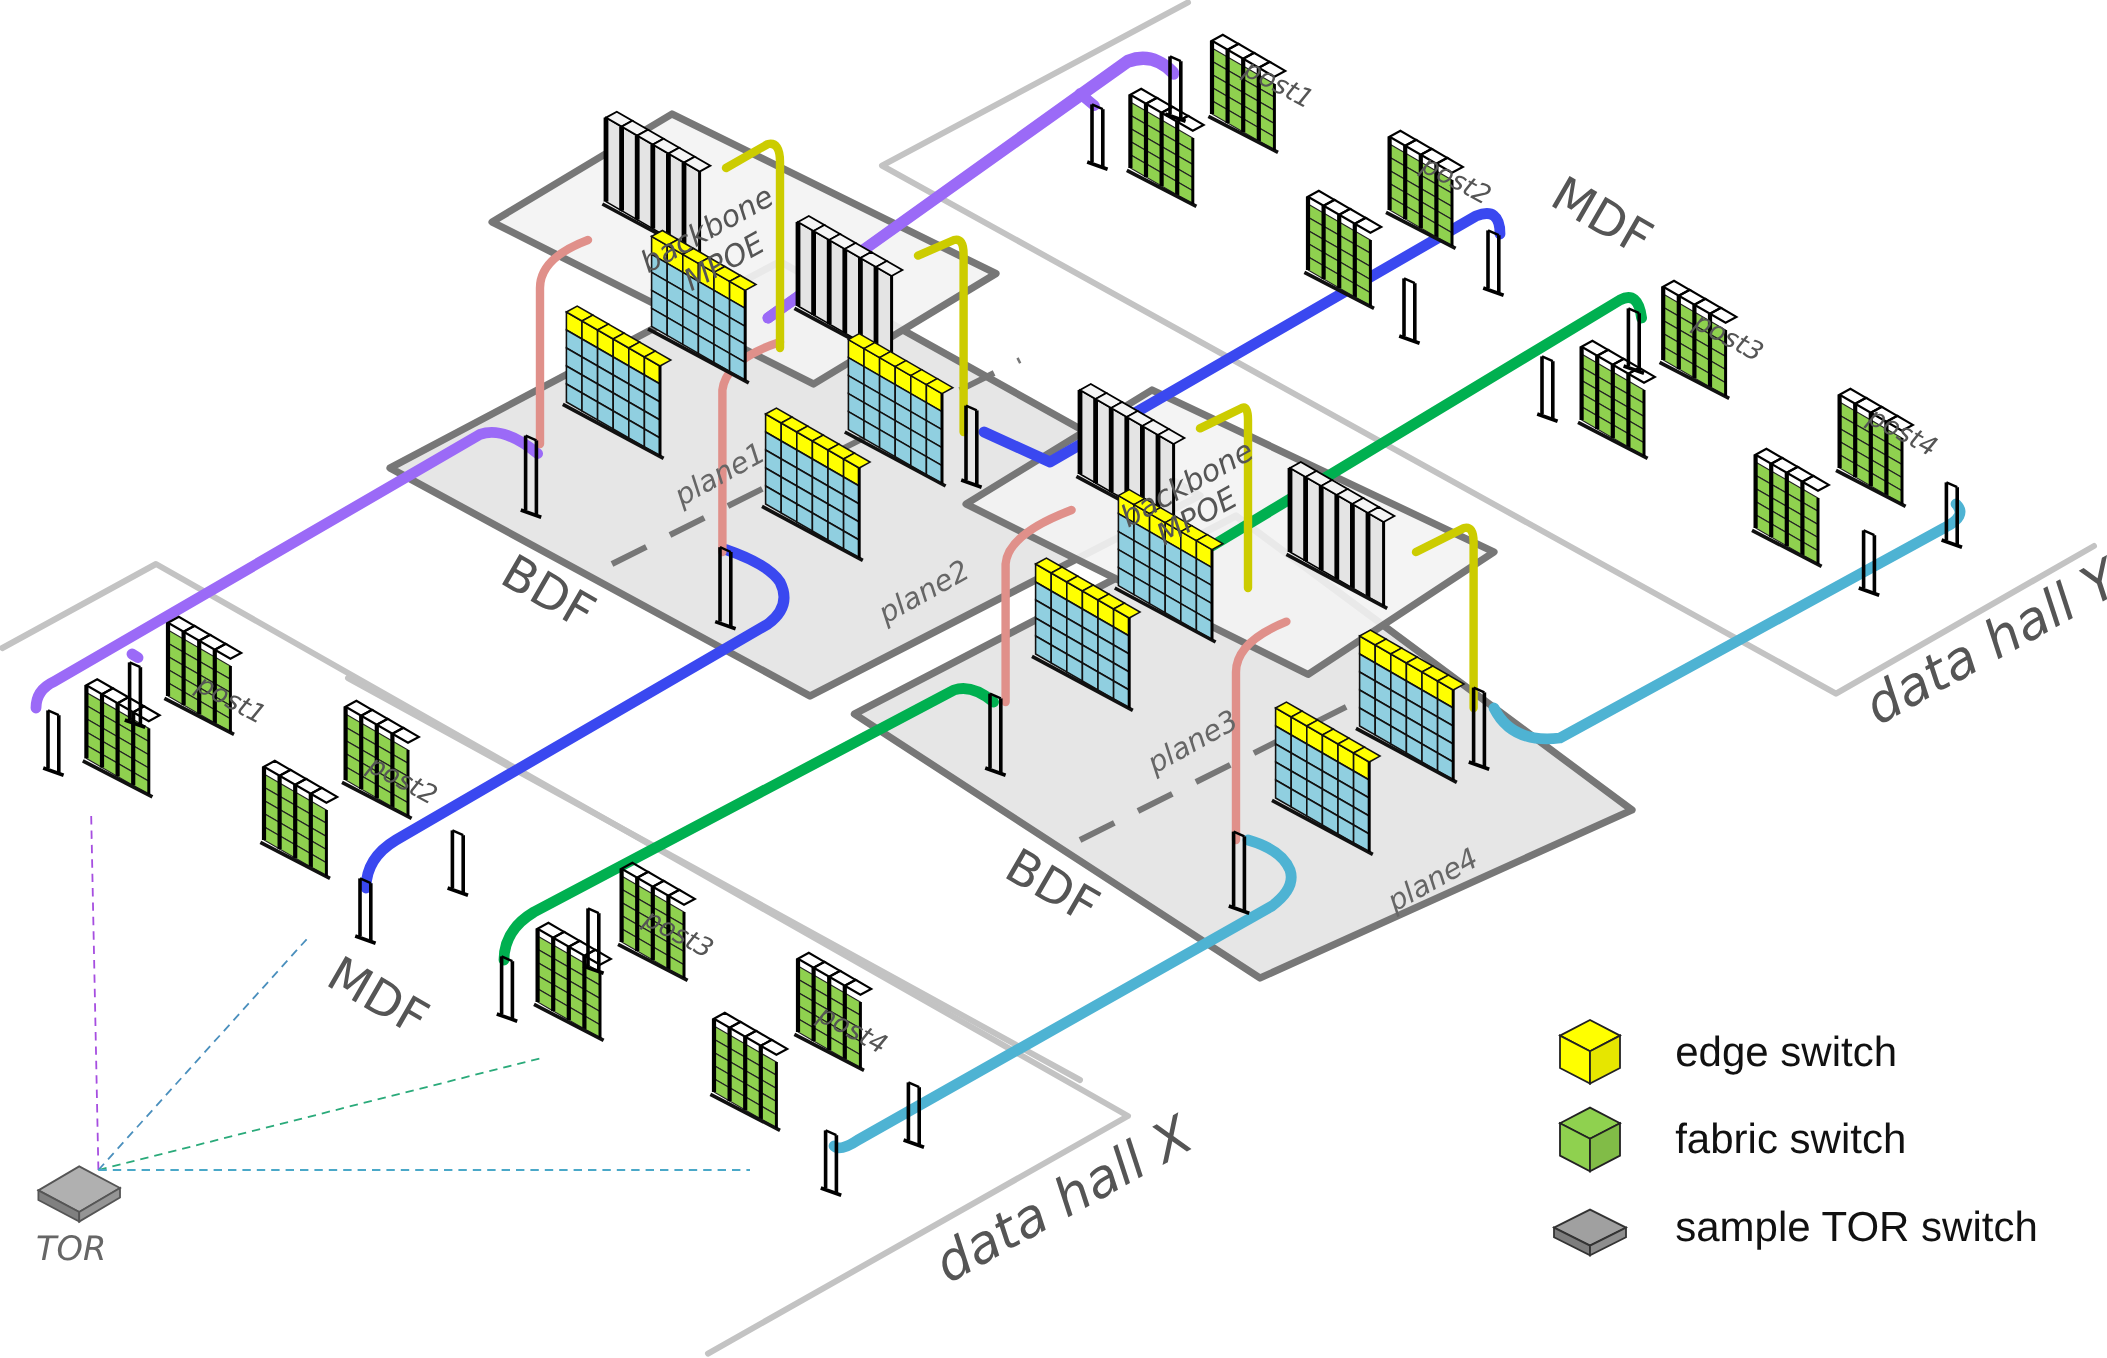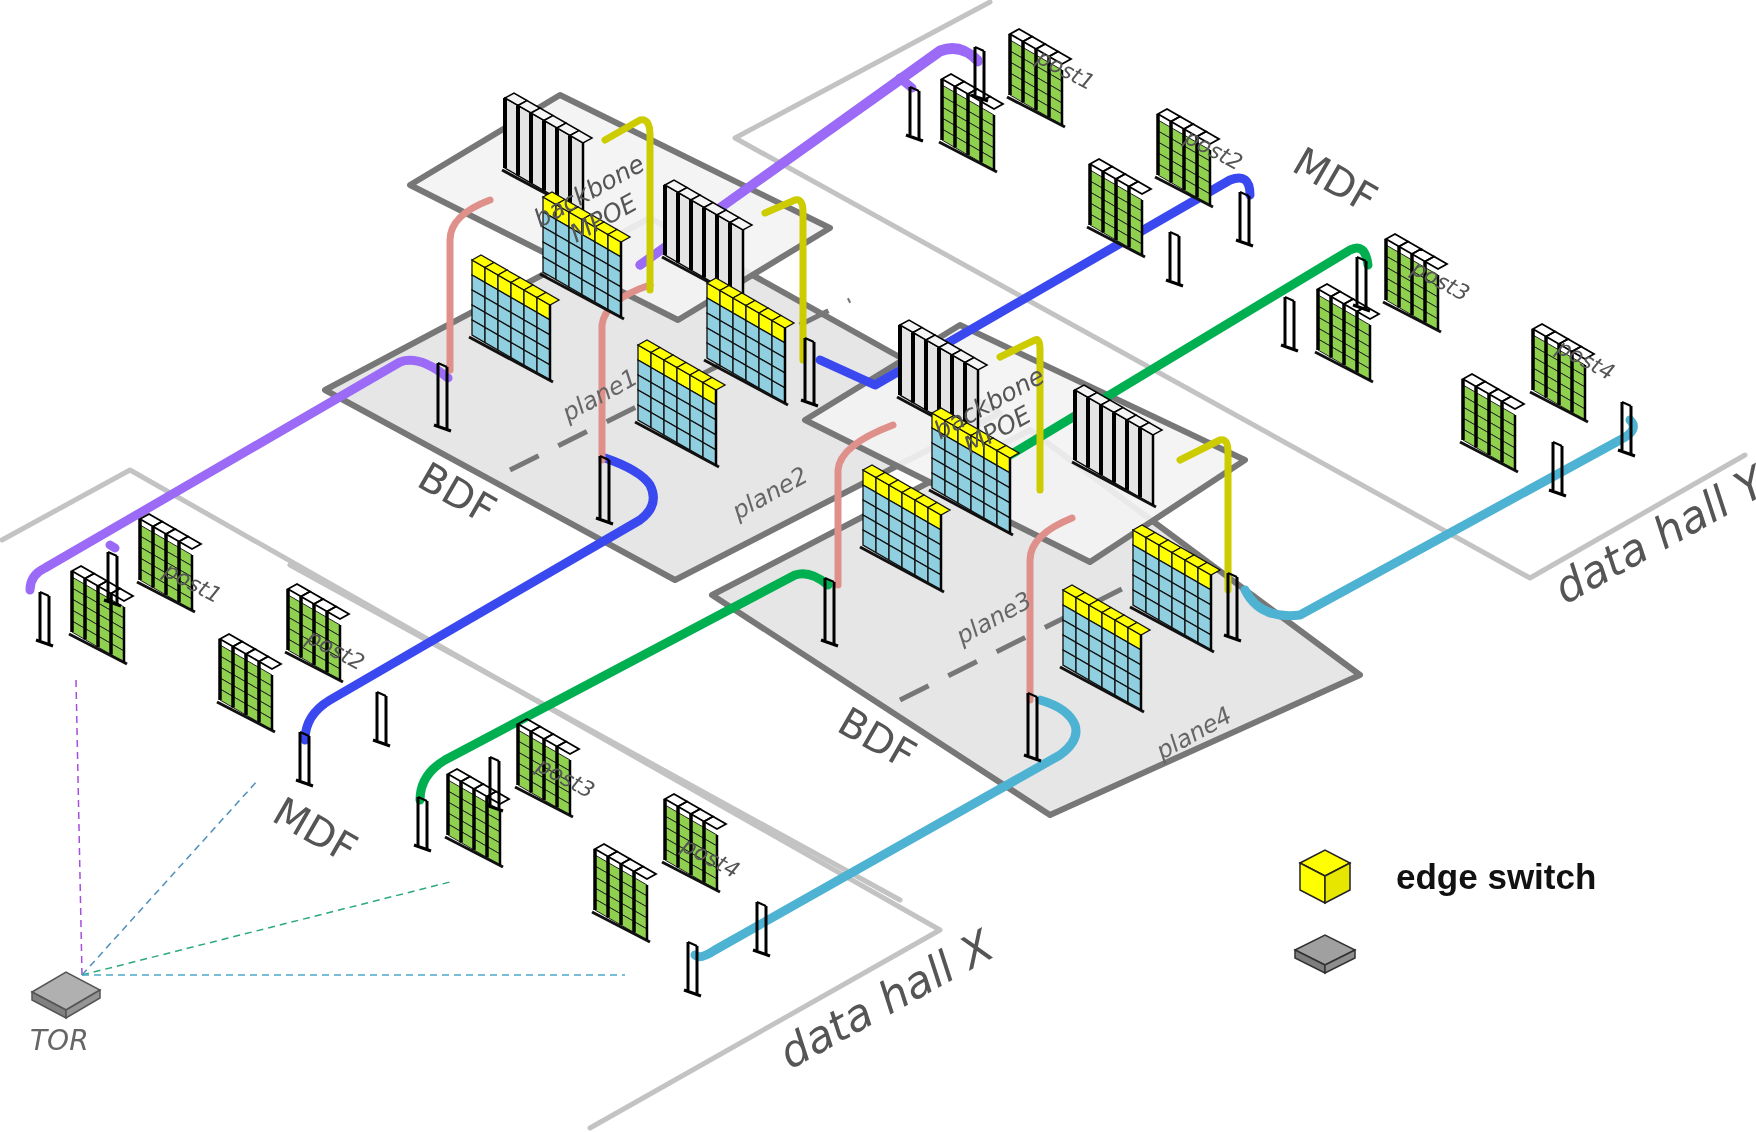--- a/index.html
+++ b/index.html
@@ -7,21 +7,21 @@
          font-family: "DejaVu Sans", sans-serif; }
   #diagram { position: absolute; left: 0; top: 0; width: 1756px; height: 1132px; }
   .lbl { font-family: "DejaVu Sans", sans-serif; fill: #555; }
   .hall-lbl { font-size: 44px; font-style: italic; fill: #555; }
   .zone-lbl { font-size: 40px; fill: #555; }
   .mpoe-lbl { font-size: 25px; font-style: italic; fill: #555; }
   .plane-lbl { font-size: 24px; font-style: italic; fill: #666; }
   .post-lbl { font-size: 22px; font-style: italic; fill: #555; }
   .tor-lbl { font-size: 28px; font-style: italic; fill: #666; }
   .legend { position: absolute; left: 1290px; top: 840px; width: 440px; }
-  .legend-item { display: flex; align-items: center; height: 73px; font-weight: bold; }
+  .legend-item { display: flex; align-items: center; height: 73px; }
   .legend-icon { width: 70px; height: 60px; margin-right: 36px; }
   .legend-label { font-family: "Liberation Sans", sans-serif; font-size: 35px; color: #111; }
 </style>
 </head>
 <body>
 
 <svg id="diagram" viewBox="0 0 1756 1132" xmlns="http://www.w3.org/2000/svg">
 
   <g fill="none" stroke="#c3c3c3" stroke-width="5" stroke-linecap="round" stroke-linejoin="round">
     <polyline points="2,540 130,470 940,930 590,1128"></polyline>
@@ -1438,18 +1438,27 @@
   <div class="legend-item">
     <svg class="legend-icon" viewBox="0 0 70 60">
       <polygon points="10,16 35,3 60,16 35,29" class="cube-face" stroke="#222" stroke-width="1.5" fill="#ffff00"></polygon>
       <polygon points="10,16 35,29 35,56 10,43" class="cube-face" stroke="#222" stroke-width="1.5" fill="#ffff00"></polygon>
       <polygon points="35,29 60,16 60,43 35,56" class="cube-face" stroke="#222" stroke-width="1.5" fill="#e6e600"></polygon>
     </svg>
     <span class="legend-label">edge switch</span>
   </div>
   <div class="legend-item">
     <svg class="legend-icon" viewBox="0 0 70 60">
+      <polygon points="10,16 35,3 60,16 35,29" class="cube-face" stroke="#222" stroke-width="1.5" fill="#8fd14f"></polygon>
+      <polygon points="10,16 35,29 35,56 10,43" class="cube-face" stroke="#222" stroke-width="1.5" fill="#8fd14f"></polygon>
+      <polygon points="35,29 60,16 60,43 35,56" class="cube-face" stroke="#222" stroke-width="1.5" fill="#81bc47"></polygon>
+    </svg>
+    <span class="legend-label">fabric switch</span>
+  </div>
+  <div class="legend-item">
+    <svg class="legend-icon" viewBox="0 0 70 60">
       <polygon points="5,30 35,15 65,30 35,45" class="cube-face" stroke="#333" stroke-width="1.5" fill="#a0a0a0"></polygon>
       <polygon points="5,30 35,45 35,53 5,38" fill="#7d7d7d" stroke="#333" stroke-width="1.5"></polygon>
       <polygon points="35,45 65,30 65,38 35,53" fill="#8e8e8e" stroke="#333" stroke-width="1.5"></polygon>
     </svg>
+    <span class="legend-label">sample TOR switch</span>
   </div>
 </div>
 
 </body></html>

